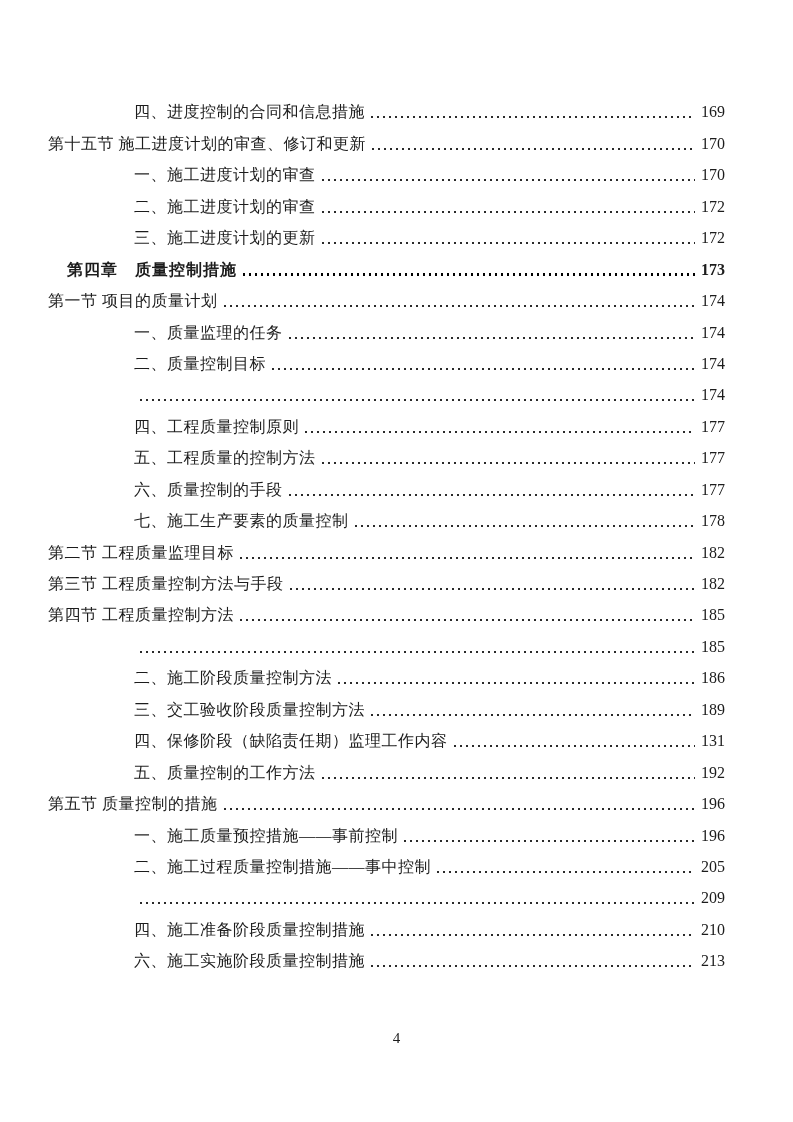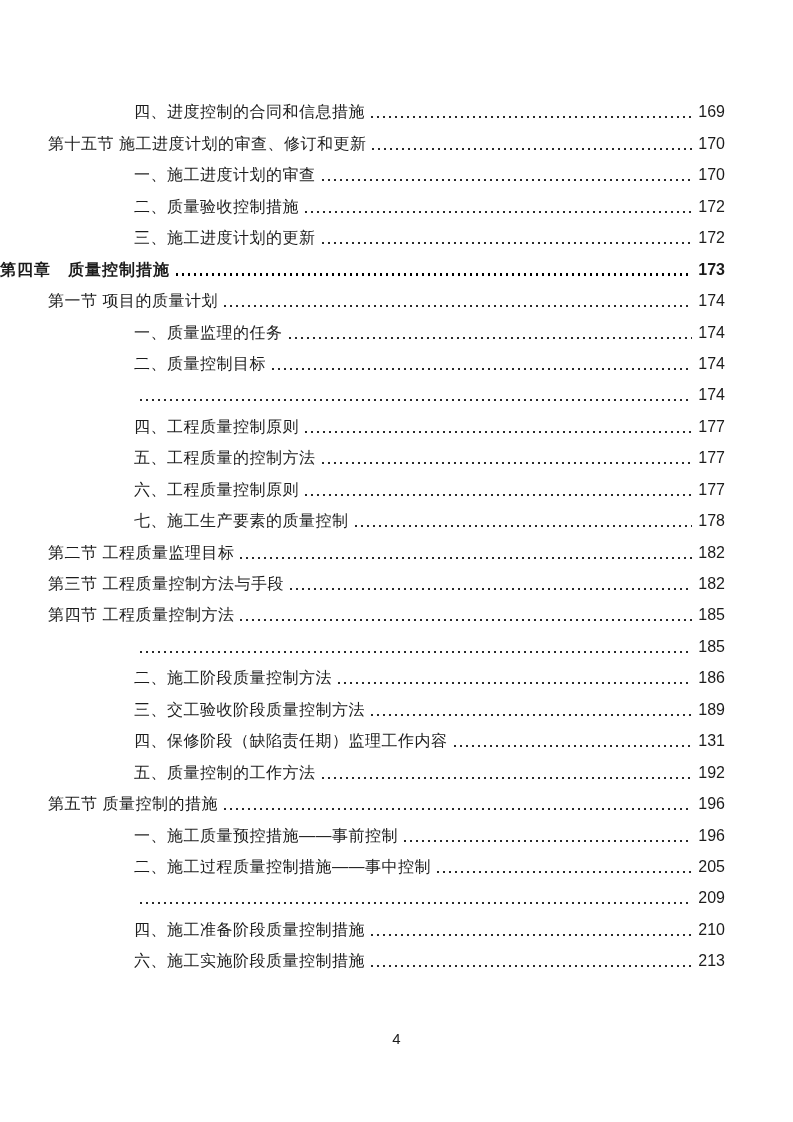--- a/index.html
+++ b/index.html
@@ -6,21 +6,21 @@
     margin: 0;
     padding: 0;
     background: #ffffff;
   }
   .page {
     position: relative;
     width: 793px;
     height: 1122px;
     background: #ffffff;
     overflow: hidden;
-    font-family: Liberation Sans, sans-serif;
+    font-family: Liberation Serif, serif;
     color: #1c1c1c;
   }
   .toc {
     position: absolute;
     top: 94px;
     left: 0;
     right: 0;
   }
   .toc-row {
     display: flex;
@@ -44,21 +44,21 @@
     background-image: radial-gradient(circle, #2a2a2a 0.9px, transparent 1.25px);
     background-size: 6px 4px;
     background-repeat: repeat-x;
     background-position: left bottom;
   }
   .toc-row .pagenum {
     font-size: 16px;
     line-height: 1;
     white-space: nowrap;
   }
-  .level-chapter { font-weight: bold; }
+  .level-chapter { padding-left: 67px; font-weight: bold; }
   .level-chapter .label { letter-spacing: 1px; }
   .level-chapter .dots {
     background-image: radial-gradient(circle, #000000 1.15px, transparent 1.4px);
     background-size: 6px 5px;
     height: 5px;
   }
   .level-section { padding-left: 48px; }
   .level-item    { padding-left: 134px; }
   .footer {
     position: absolute;
@@ -85,21 +85,21 @@
     <span class="label">第十五节 施工进度计划的审查、修订和更新</span>
     <span class="dots"></span>
     <span class="pagenum">170</span>
   </div>
       <div class="toc-row level-item">
     <span class="label">一、施工进度计划的审查</span>
     <span class="dots"></span>
     <span class="pagenum">170</span>
   </div>
       <div class="toc-row level-item">
-    <span class="label">二、质量验收控制措施</span>
+    <span class="label">二、施工进度计划的审查</span>
     <span class="dots"></span>
     <span class="pagenum">172</span>
   </div>
       <div class="toc-row level-item">
     <span class="label">三、施工进度计划的更新</span>
     <span class="dots"></span>
     <span class="pagenum">172</span>
   </div>
       <div class="toc-row level-chapter">
     <span class="label">第四章　质量控制措施</span>
@@ -129,21 +129,21 @@
     <span class="label">四、工程质量控制原则</span>
     <span class="dots"></span>
     <span class="pagenum">177</span>
   </div>
       <div class="toc-row level-item">
     <span class="label">五、工程质量的控制方法</span>
     <span class="dots"></span>
     <span class="pagenum">177</span>
   </div>
       <div class="toc-row level-item">
-    <span class="label">六、工程质量控制原则</span>
+    <span class="label">六、质量控制的手段</span>
     <span class="dots"></span>
     <span class="pagenum">177</span>
   </div>
       <div class="toc-row level-item">
     <span class="label">七、施工生产要素的质量控制</span>
     <span class="dots"></span>
     <span class="pagenum">178</span>
   </div>
       <div class="toc-row level-section">
     <span class="label">第二节 工程质量监理目标</span>

